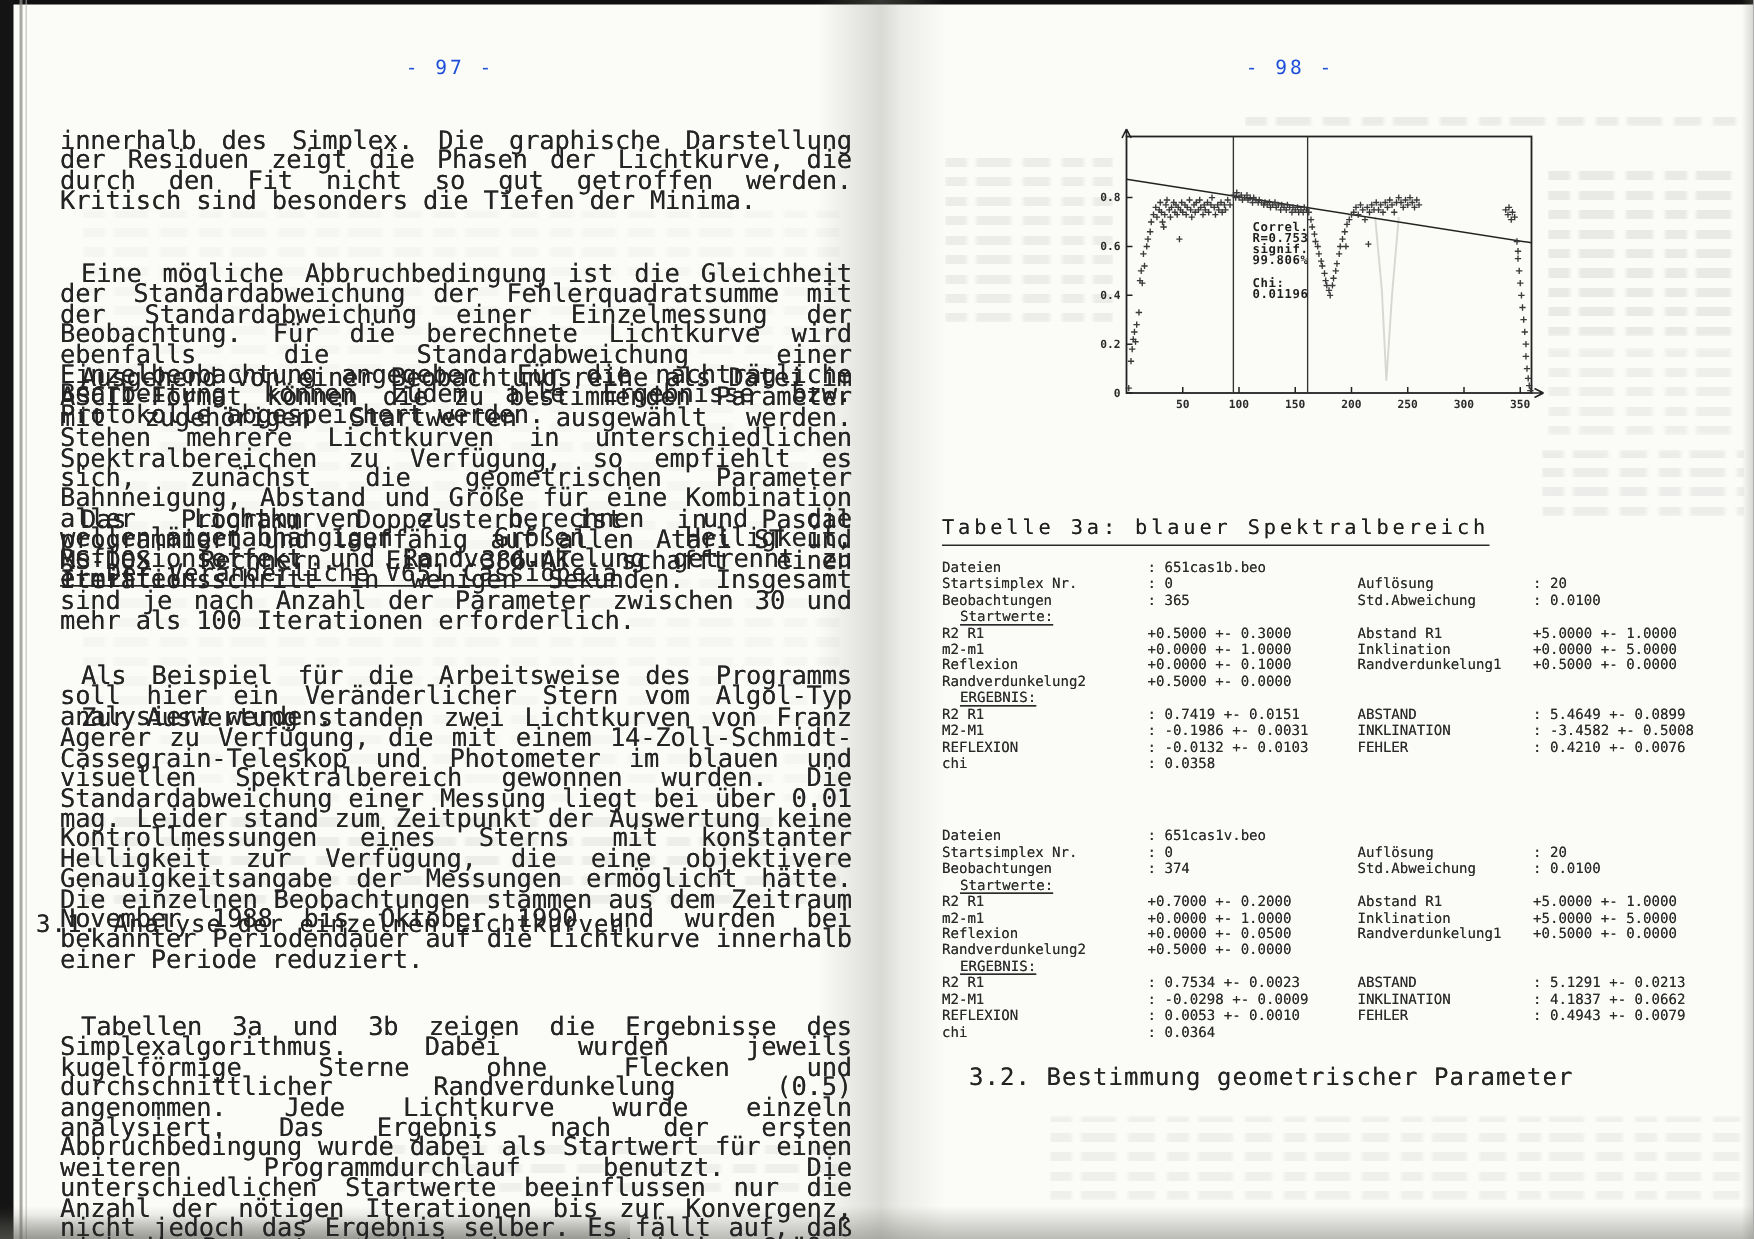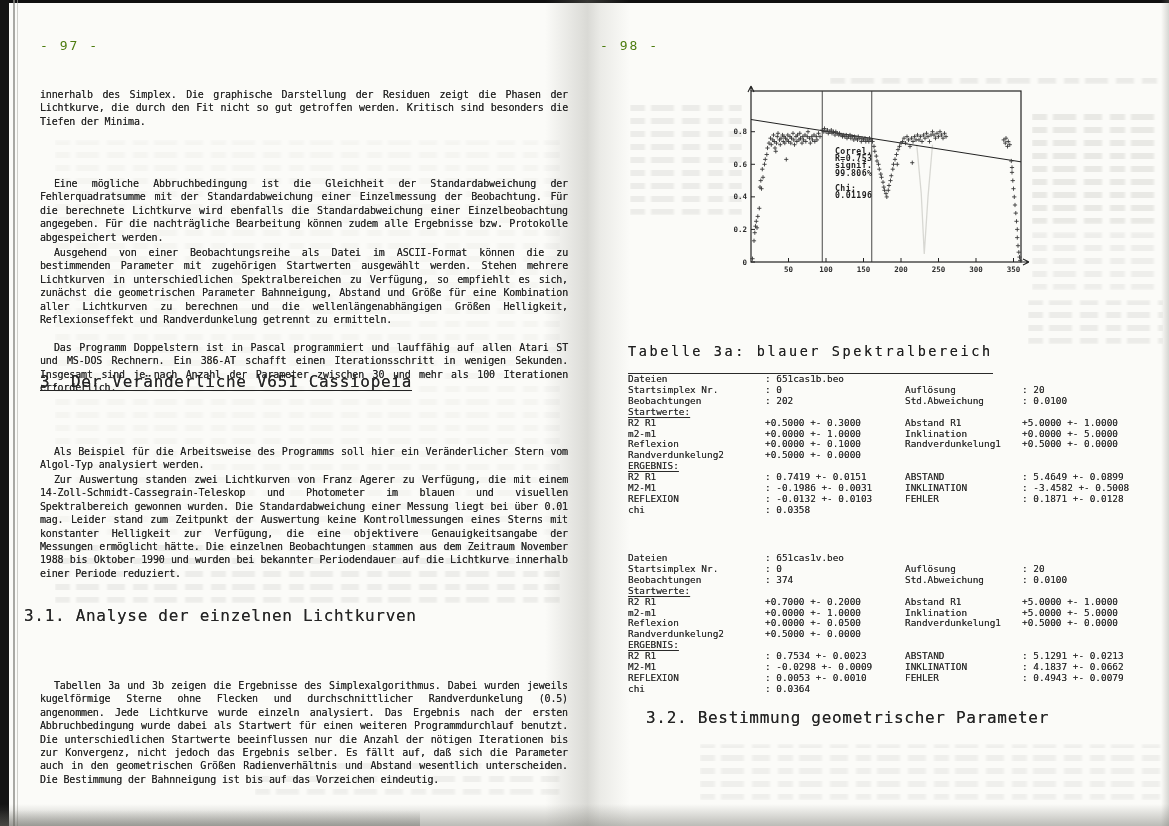--- a/index.html
+++ b/index.html
@@ -18,33 +18,33 @@
   #bottom-shade-left{left:0;bottom:0;width:420px;height:16px;
         background:linear-gradient(to bottom,rgba(90,90,84,0),rgba(90,90,84,.35));}
   #right-shade{right:0;top:0;width:8px;height:100%;
         background:linear-gradient(to right,rgba(130,130,123,0),rgba(130,130,123,.30));}
   
   .bleed{position:absolute;filter:blur(1.1px);
         background:repeating-linear-gradient(90deg,#8e8e8a 0 15px,transparent 15px 21px,#8e8e8a 21px 44px,transparent 44px 52px,#8e8e8a 52px 70px,transparent 70px 78px);
         -webkit-mask-image:repeating-linear-gradient(0deg,#000 0 6px,transparent 6px 13px);
         mask-image:repeating-linear-gradient(0deg,#000 0 6px,transparent 6px 13px);}
   
-  .pageno{font-size:13px;letter-spacing:2px;color:#4d7c0f;}
-  .para{font-size:10px;line-height:13.4px;text-align:justify;letter-spacing:-0.15px;
+  .pageno{font-size:13px;letter-spacing:2px;text-align:center;color:#1d4ed8;}
+  .para{font-size:17px;line-height:13.4px;text-align:justify;letter-spacing:-0.15px;
         text-shadow:0 0 .4px rgba(40,40,40,.75);}
   .indent{text-indent:14px;margin-top:45px;}
   .h-sec{font-size:16px;letter-spacing:.7px;text-shadow:0 0 .4px rgba(40,40,40,.75);}
   .underline{text-decoration:underline;text-underline-offset:3px;}
   .h-table{font-size:13.5px;letter-spacing:2.6px;color:#1e1e1e;
-        border-bottom:1.4px solid #2a2a2a;padding-bottom:14px;display:inline-block;
+        border-bottom:1.4px solid #2a2a2a;padding-bottom:3px;display:inline-block;
         text-shadow:0 0 .4px rgba(40,40,40,.7);}
   
   .ptable{display:grid;grid-template-columns:137px 140px 117px 1fr;width:535px;
         font-size:9.4px;line-height:10.9px;color:#2a2a2a;text-shadow:0 0 .35px rgba(40,40,40,.7);}
-  .ptable .und{text-decoration:underline;text-underline-offset:2px;}
+  .ptable .und{text-decoration:underline;text-underline-offset:2px;margin-left:12px;}
   .caption{font-size:10.5px;letter-spacing:1.3px;color:#262626;text-shadow:0 0 .4px rgba(40,40,40,.7);}
 </style>
 </head>
 <body>
 
 <div id="scan">
 
   <div class="abs" id="top-line"></div>
   <div class="abs" id="left-bar"></div>
   <div class="abs" id="left-line1"></div>
@@ -128,21 +128,21 @@
   <div class="abs ptable" style="left:628px;top:374px;">
       <div>Dateien</div>
       <div>: 651cas1b.beo</div>
       <div></div>
       <div></div>
       <div>Startsimplex Nr.</div>
       <div>: 0</div>
       <div>Auflösung</div>
       <div>: 20</div>
       <div>Beobachtungen</div>
-      <div>: 202</div>
+      <div>: 365</div>
       <div>Std.Abweichung</div>
       <div>: 0.0100</div>
       <div class="und">Startwerte:</div>
       <div></div>
       <div></div>
       <div></div>
       <div>R2 R1</div>
       <div>+0.5000 +- 0.3000</div>
       <div>Abstand R1</div>
       <div>+5.0000 +- 1.0000</div>
@@ -166,21 +166,21 @@
       <div>: 0.7419 +- 0.0151</div>
       <div>ABSTAND</div>
       <div>: 5.4649 +- 0.0899</div>
       <div>M2-M1</div>
       <div>: -0.1986 +- 0.0031</div>
       <div>INKLINATION</div>
       <div>: -3.4582 +- 0.5008</div>
       <div>REFLEXION</div>
       <div>: -0.0132 +- 0.0103</div>
       <div>FEHLER</div>
-      <div>: 0.1871 +- 0.0128</div>
+      <div>: 0.4210 +- 0.0076</div>
       <div>chi</div>
       <div>: 0.0358</div>
       <div></div>
       <div></div>
     </div>
 
   <div class="abs ptable" style="left:628px;top:553px;">
       <div>Dateien</div>
       <div>: 651cas1v.beo</div>
       <div></div>

